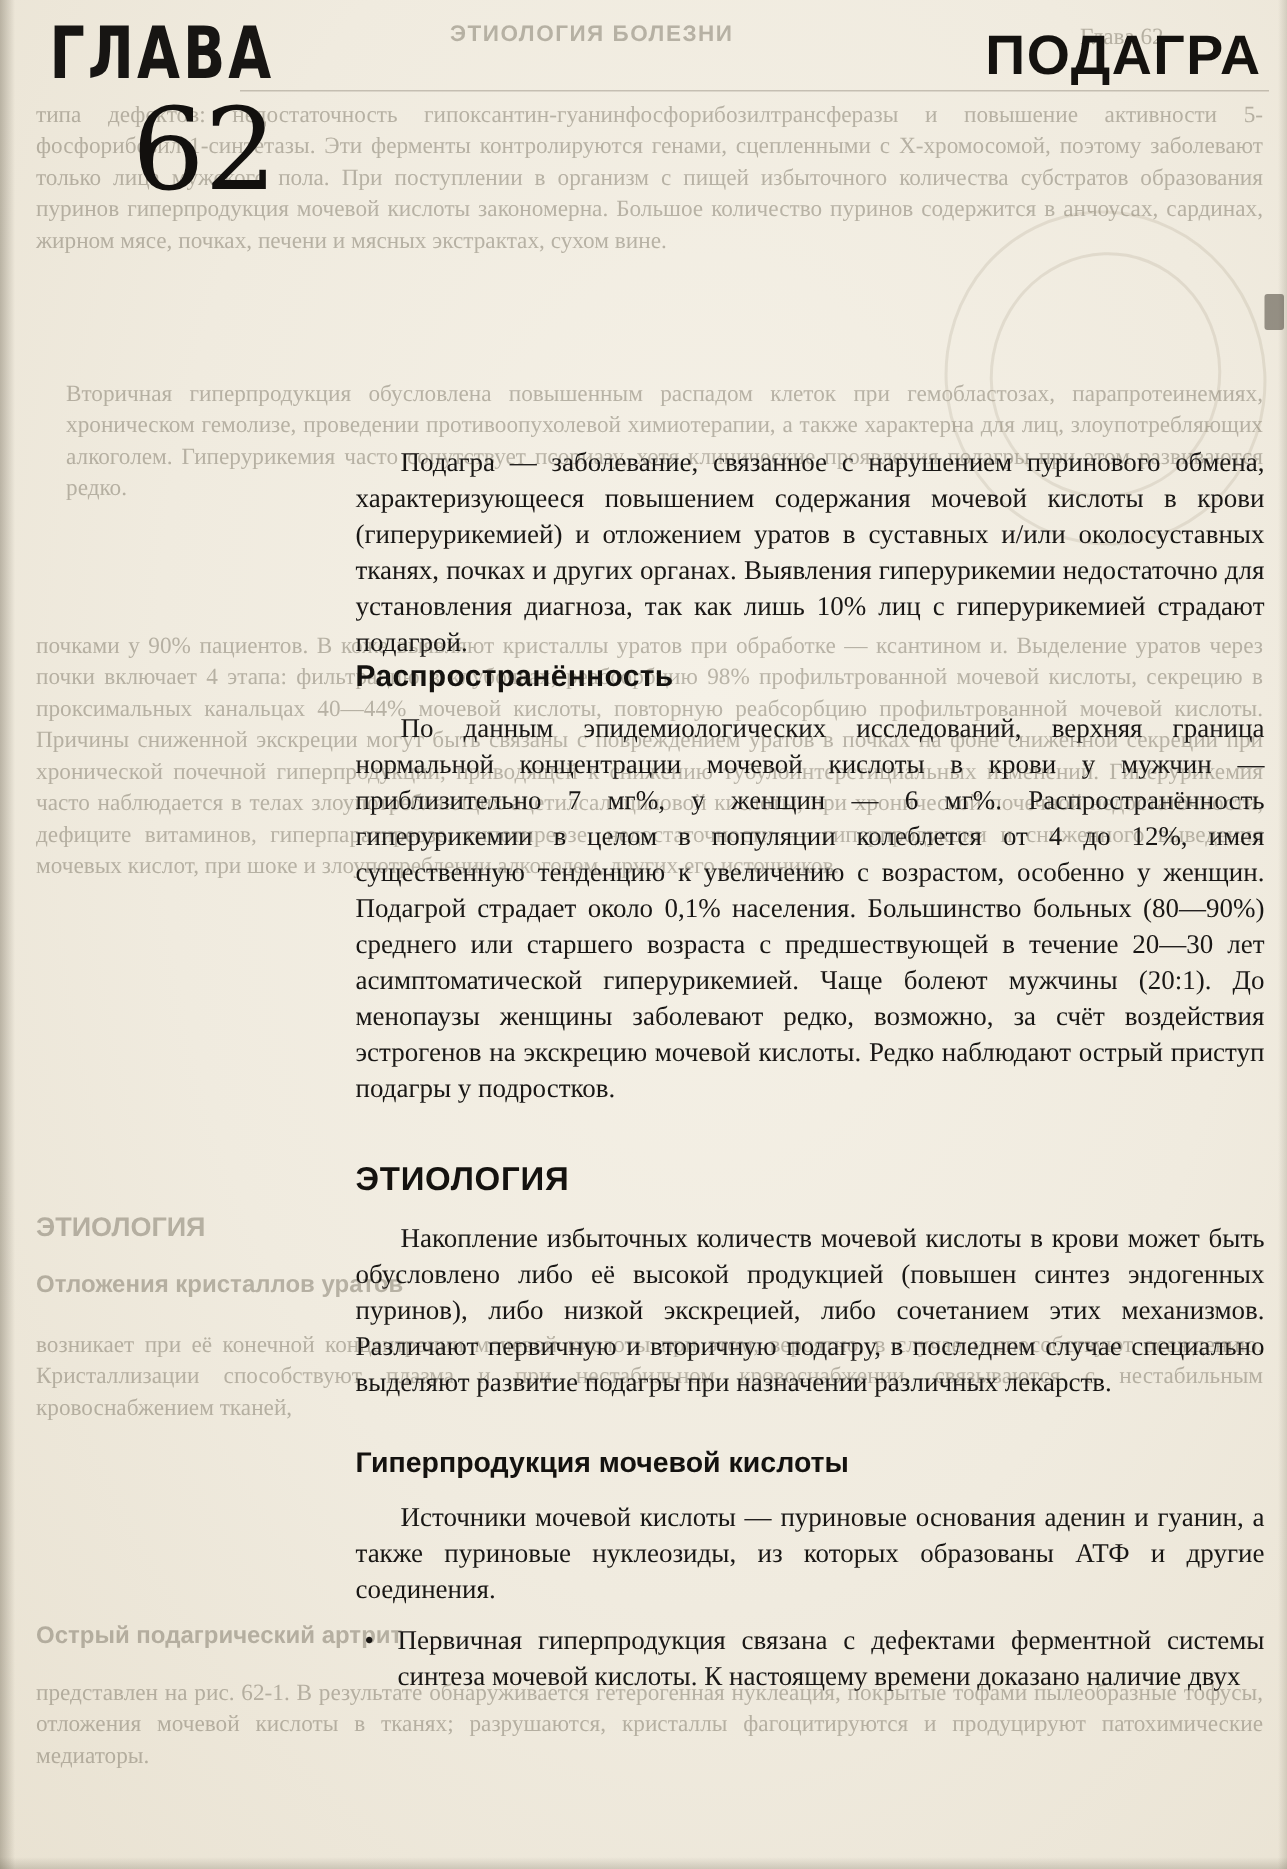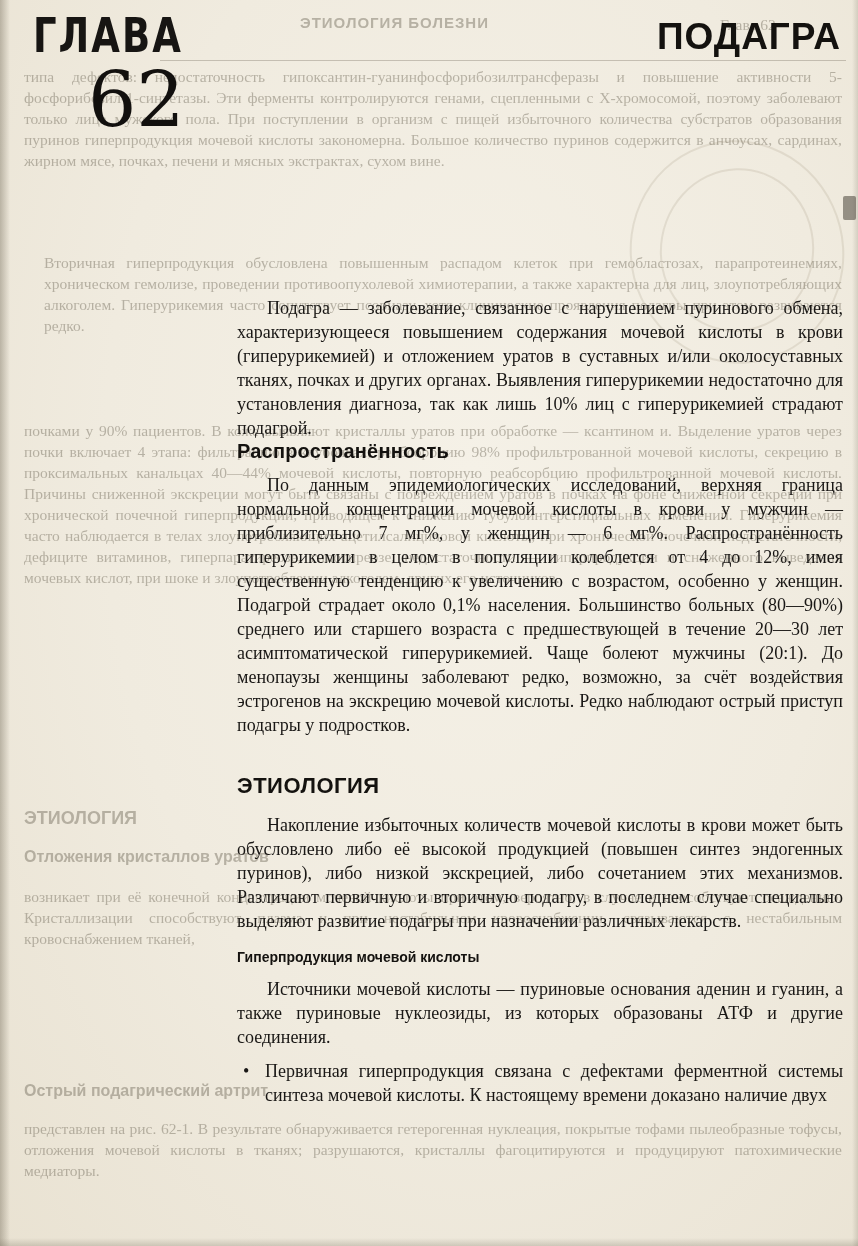--- a/index.html
+++ b/index.html
@@ -50,21 +50,21 @@
   h2.sec{
     font-family:"Liberation Sans", sans-serif;font-weight:bold;color:#14120f;
     margin:0 0 10px 0;font-size:20px;letter-spacing:.2px;
   }
   h1.sec{
     font-family:"Liberation Sans", sans-serif;font-weight:bold;color:#14120f;
     margin:36px 0 14px 0;font-size:22px;letter-spacing:.5px;
   }
   h3.sec{
     font-family:"Liberation Sans", sans-serif;font-weight:bold;color:#14120f;
-    margin:16px 0 12px 0;font-size:14px;
+    margin:32px 0 12px 0;font-size:19px;
   }
   .bullet{
     position:relative;margin:10px 0 0 0;padding-left:28px;text-align:justify;
     font-size:18px;line-height:24px;color:#191715;
   }
   .bullet .dot{position:absolute;left:6px;top:0;font-size:18px;}
 </style>
 </head>
 <body>
 

